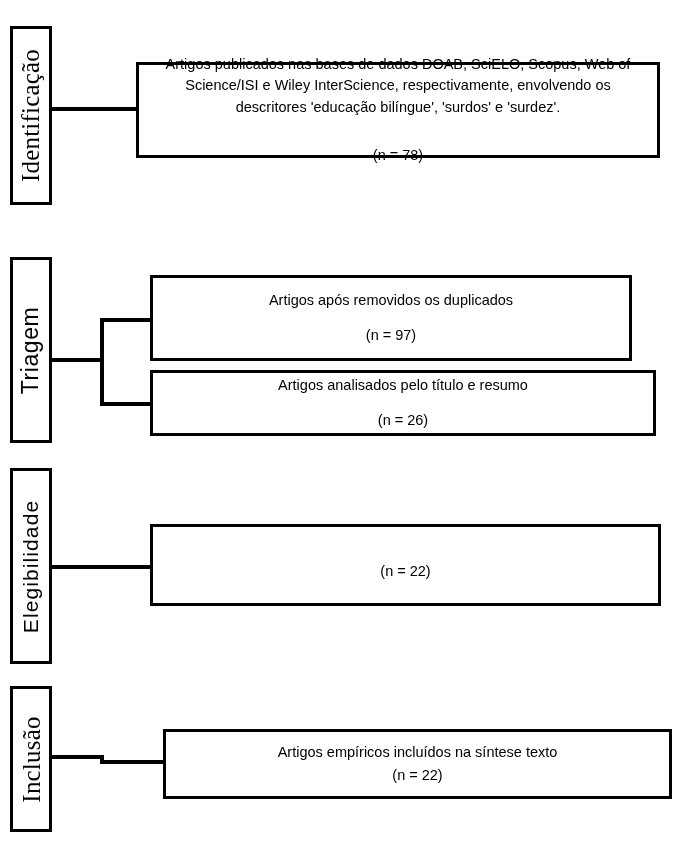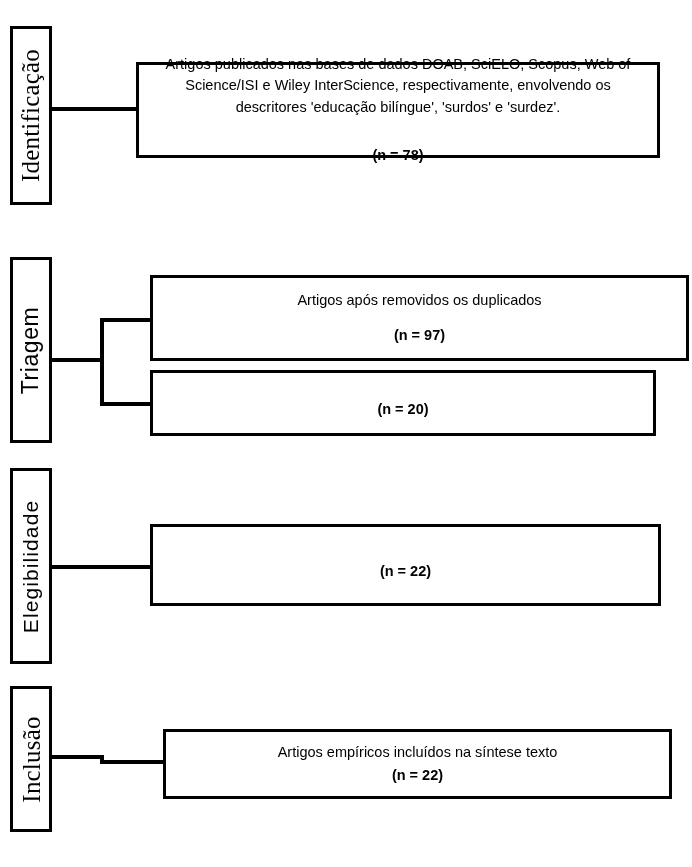--- a/index.html
+++ b/index.html
@@ -78,21 +78,20 @@
   }
 
   .content-box .box-body {
     display: block;
     text-align: center;
   }
 
   .content-box .box-count {
     display: block;
     text-align: left;
-    font-weight: bold;
   }
 
   
   .box-identificacao .box-body { margin-bottom: 27px; }
 
   
   .box-duplicados .box-count,
   .box-titulo .box-count,
   .box-elegibilidade .box-count { margin-top: 13px; }
 
@@ -126,27 +125,28 @@
   </div>
 
   <div class="connector" style="left:52px; top:358px; width:52px; height:4px;"></div>
 
   <div class="connector" style="left:100px; top:318px; width:4px; height:88px;"></div>
 
   <div class="connector" style="left:100px; top:318px; width:53px; height:4px;"></div>
 
   <div class="connector" style="left:100px; top:402px; width:53px; height:4px;"></div>
 
-  <div class="content-box box-duplicados" style="left:150px; top:275px; width:539px; height:86px;">
+  <div class="content-box box-duplicados" style="left:150px; top:275px; width:482px; height:86px;">
     <span class="box-body">Artigos após removidos os duplicados</span>
     <span class="box-count">(n = 97)</span>
   </div>
 
   <div class="content-box box-titulo" style="left:150px; top:370px; width:506px; height:66px;">
-    <span class="box-count">(n = 20)</span>
+    <span class="box-body">Artigos analisados pelo título e resumo</span>
+    <span class="box-count">(n = 26)</span>
   </div>
 
   <div class="stage-label stage-sans stage-elegibilidade" style="left:10px; top:468px; width:42px; height:196px;">
     <span class="stage-text">Elegibilidade</span>
   </div>
 
   <div class="connector" style="left:52px; top:565px; width:101px; height:4px;"></div>
 
   <div class="content-box box-elegibilidade" style="left:150px; top:524px; width:511px; height:82px;">
     <span class="box-count">(n = 22)</span>

